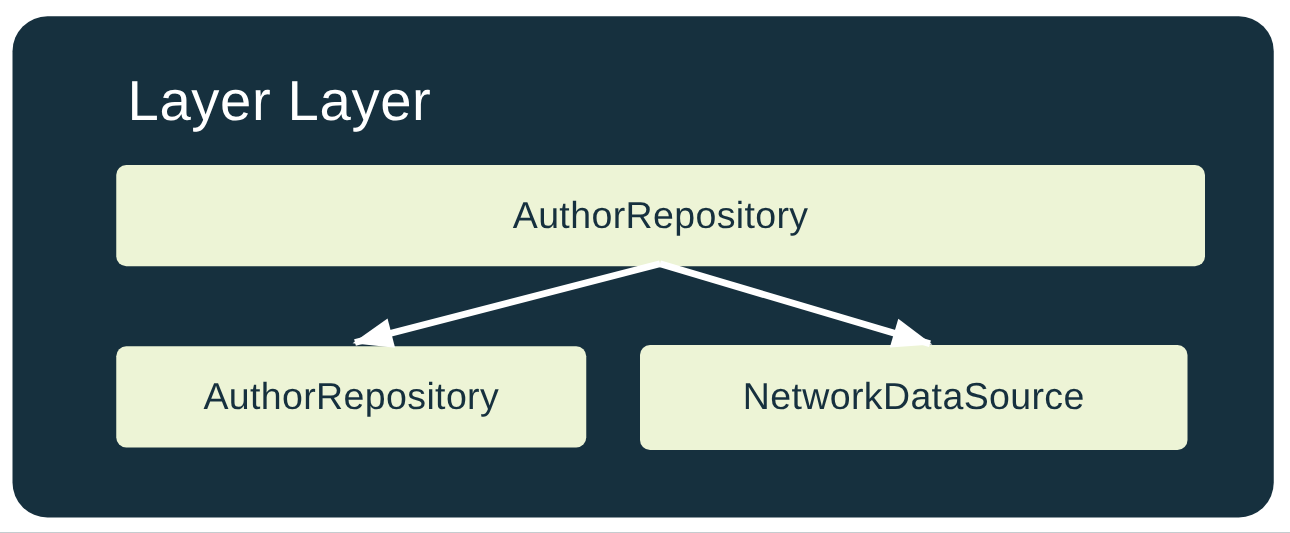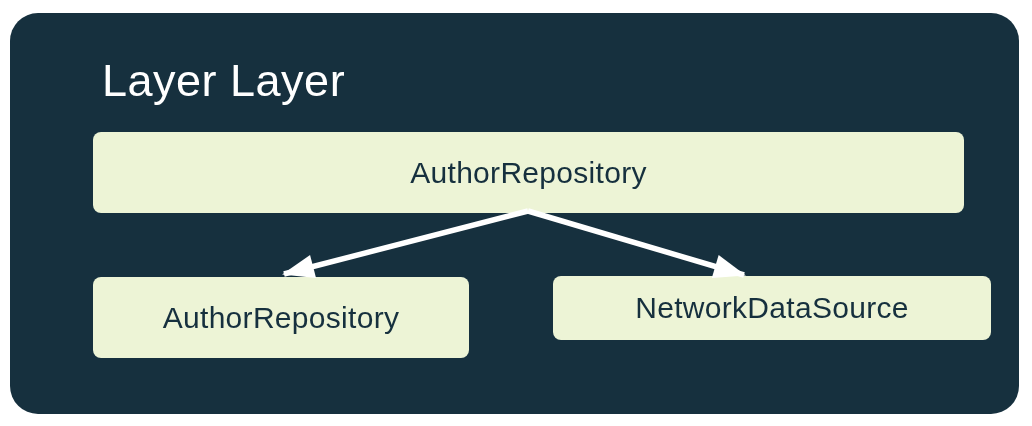--- a/index.html
+++ b/index.html
@@ -46,21 +46,21 @@
   }
   .node-label {
     font-size: 30px;
     font-weight: 400;
     letter-spacing: 0.3px;
     color: var(--node-text, #16303e);
     white-space: nowrap;
   }
   .node-author   { left: 93px;  top: 132px; width: 871px; height: 81px; }
   .node-local    { left: 93px;  top: 277px; width: 376px; height: 81px; }
-  .node-network  { left: 553px; top: 276px; width: 438px; height: 64px; }
+  .node-network  { left: 512px; top: 276px; width: 438px; height: 84px; }
   .arrows-layer {
     position: absolute;
     left: 0; top: 0;
     width: 1032px;
     height: 426px;
     pointer-events: none;
   }
   .arrow-line {
     stroke: var(--arrow, #ffffff);
     stroke-width: 5.5;

